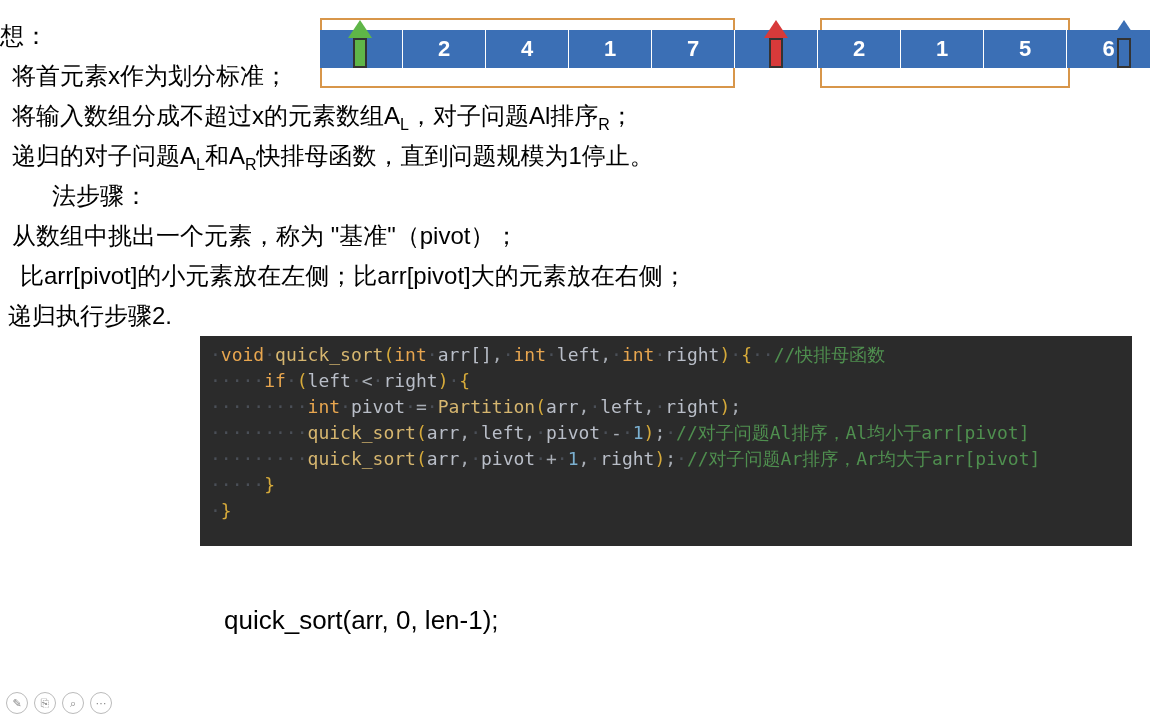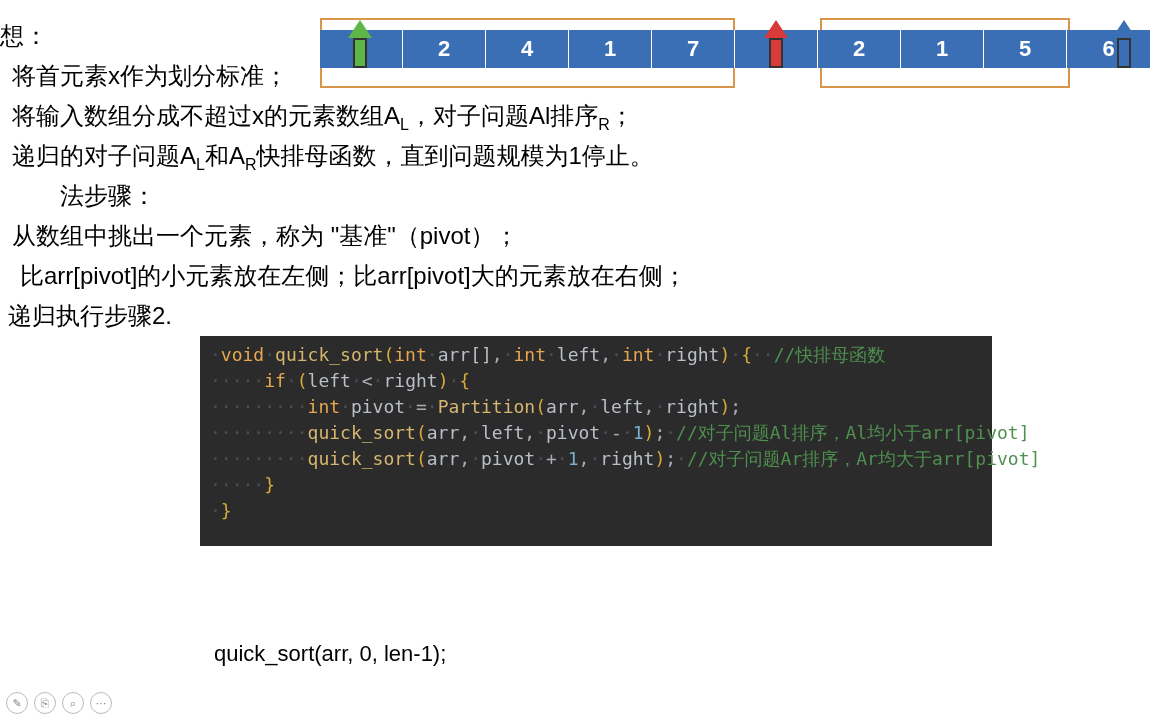--- a/index.html
+++ b/index.html
@@ -81,31 +81,31 @@
     .text-block {
       position: absolute;
       font-size: 24px;
       line-height: 40px;
       color: #000;
     }
     .t1 { top: 16px; left: 0; }
     .t2 { top: 56px; left: 12px; }
     .t3 { top: 96px; left: 12px; }
     .t4 { top: 136px; left: 12px; }
-    .t5 { top: 176px; left: 16px; padding-left: 44px; }
+    .t5 { top: 176px; left: 8px; padding-left: 44px; }
     .t6 { top: 216px; left: 12px; }
     .t7 { top: 256px; left: 12px; margin-left: 8px; }
     .t8 { top: 296px; left: 8px; }
     sub { font-size: 16px; vertical-align: sub; }
 
     .code-block {
       position: absolute;
       top: 336px;
       left: 200px;
-      width: 792px;
+      width: 932px;
       height: 210px;
       background: #2b2b2b;
       padding: 6px 10px;
       font-family: Consolas, monospace;
       font-size: 18px;
       line-height: 26px;
       color: #b9bec8;
       white-space: pre;
     }
     .kw { color: #e8a64f; }
@@ -115,24 +115,23 @@
     .op { color: #a8adb5; }
     .paren { color: #d6aa3a; }
     .num { color: #7bb0d0; }
     .cmt { color: #4f8f4f; }
     .id { color: #b9bec8; }
     .dots { color: #4a4f57; }
 
     .call-line {
       position: absolute;
       top: 605px;
-      left: 214px;
-      font-size: 22px;
+      left: 224px;
+      font-size: 26px;
       color: #000;
-      margin-top: 36px;
     }
 
     .toolbar {
       position: absolute;
       bottom: 6px;
       left: 6px;
       display: flex;
       gap: 6px;
     }
     .tool-btn {

